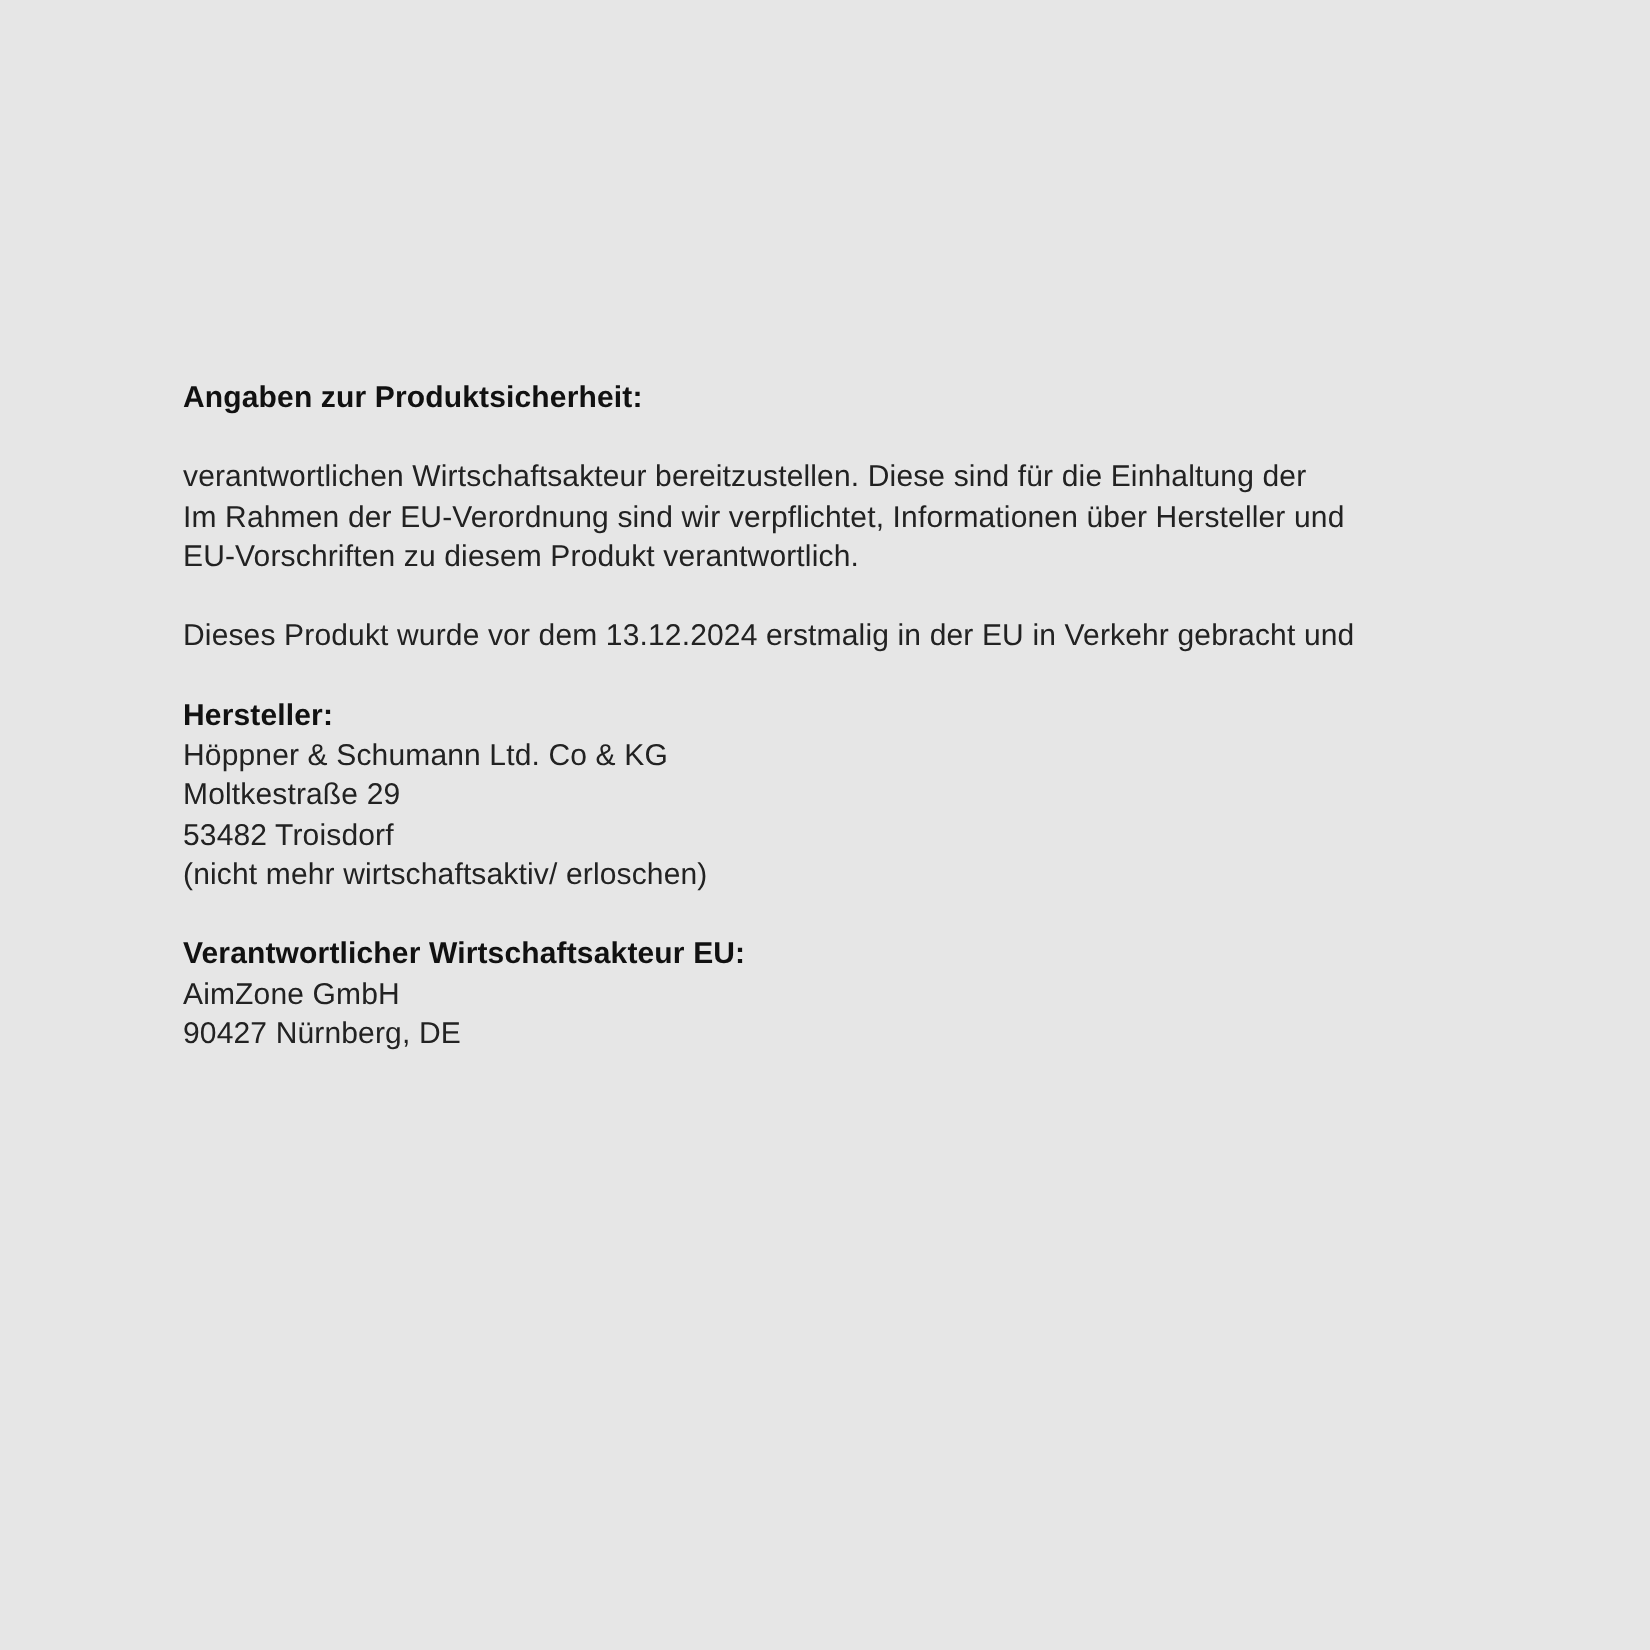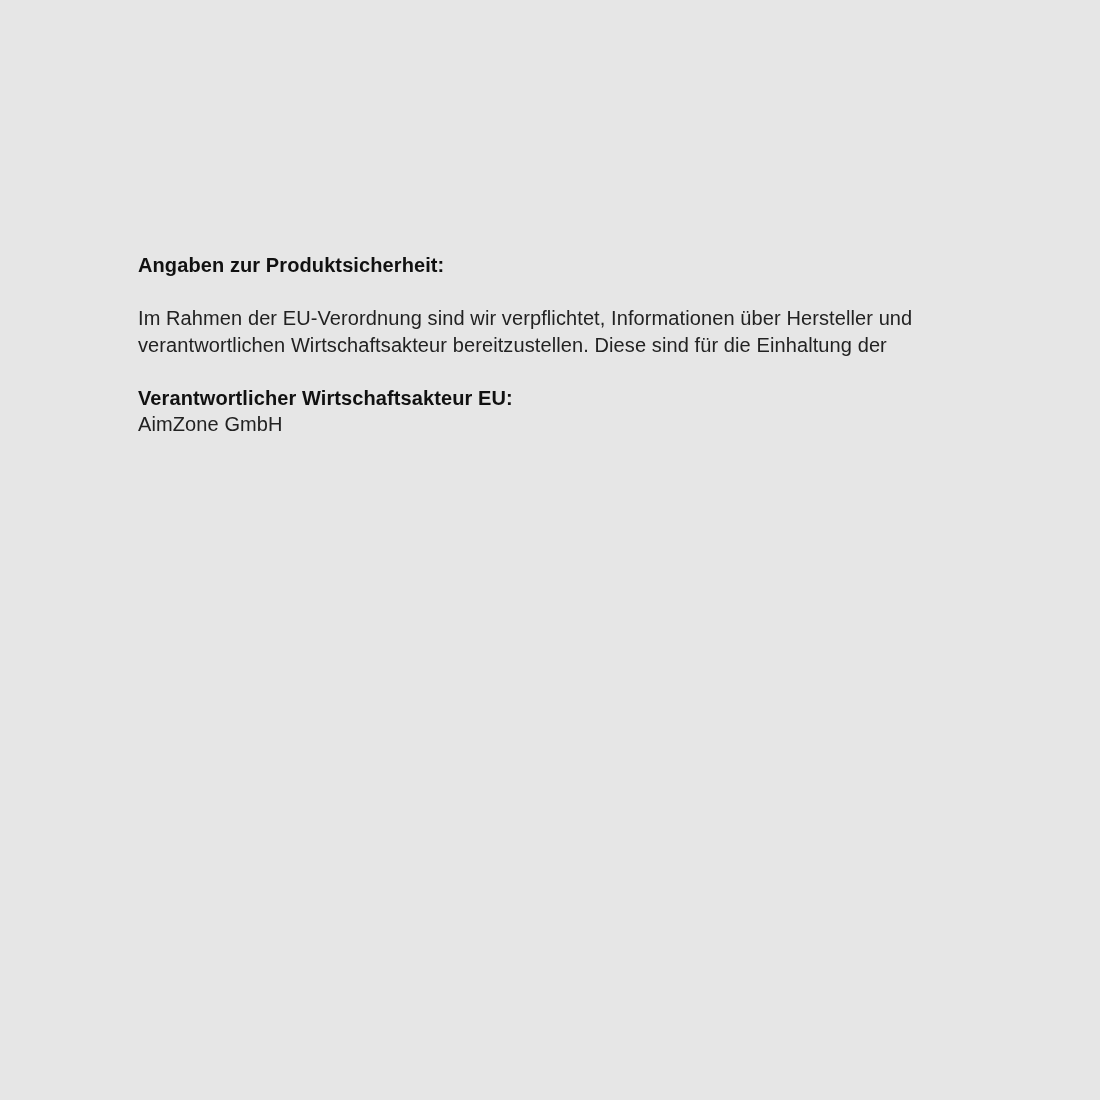--- a/index.html
+++ b/index.html
@@ -14,21 +14,21 @@
     color: #222222;
     overflow: hidden;
   }
   .page {
     position: relative;
     width: 1100px;
     height: 1100px;
   }
   .content {
     position: absolute;
-    left: 138px;
+    left: 122px;
     top: 252px;
     width: 930px;
     font-size: 20px;
     line-height: 26.5px;
     letter-spacing: 0.1px;
     white-space: nowrap;
   }
   .block {
     margin: 0 0 26.5px 0;
   }
@@ -47,27 +47,37 @@
 <body>
 
 <div class="page">
   <div class="content">
 
     <div class="block">
       <div class="heading">Angaben zur Produktsicherheit:</div>
     </div>
 
     <div class="block">
+      <div class="line">verantwortlichen Wirtschaftsakteur bereitzustellen. Diese sind für die Einhaltung der</div>
       <div class="line">Im Rahmen der EU-Verordnung sind wir verpflichtet, Informationen über Hersteller und</div>
-      <div class="line">verantwortlichen Wirtschaftsakteur bereitzustellen. Diese sind für die Einhaltung der</div>
+      <div class="line">EU-Vorschriften zu diesem Produkt verantwortlich.</div>
     </div>
 
     <div class="block">
+      <div class="line">Dieses Produkt wurde vor dem 13.12.2024 erstmalig in der EU in Verkehr gebracht und</div>
     </div>
 
+    <div class="block">
+      <div class="heading">Hersteller:</div>
+      <div class="line">Höppner &amp; Schumann Ltd. Co &amp; KG</div>
+      <div class="line">Moltkestraße 29</div>
+      <div class="line">53482 Troisdorf</div>
+      <div class="line">(nicht mehr wirtschaftsaktiv/ erloschen)</div>
+    </div>
 
     <div class="block">
       <div class="heading">Verantwortlicher Wirtschaftsakteur EU:</div>
       <div class="line">AimZone GmbH</div>
+      <div class="line">90427 Nürnberg, DE</div>
     </div>
 
   </div>
 </div>
 
 </body></html>

